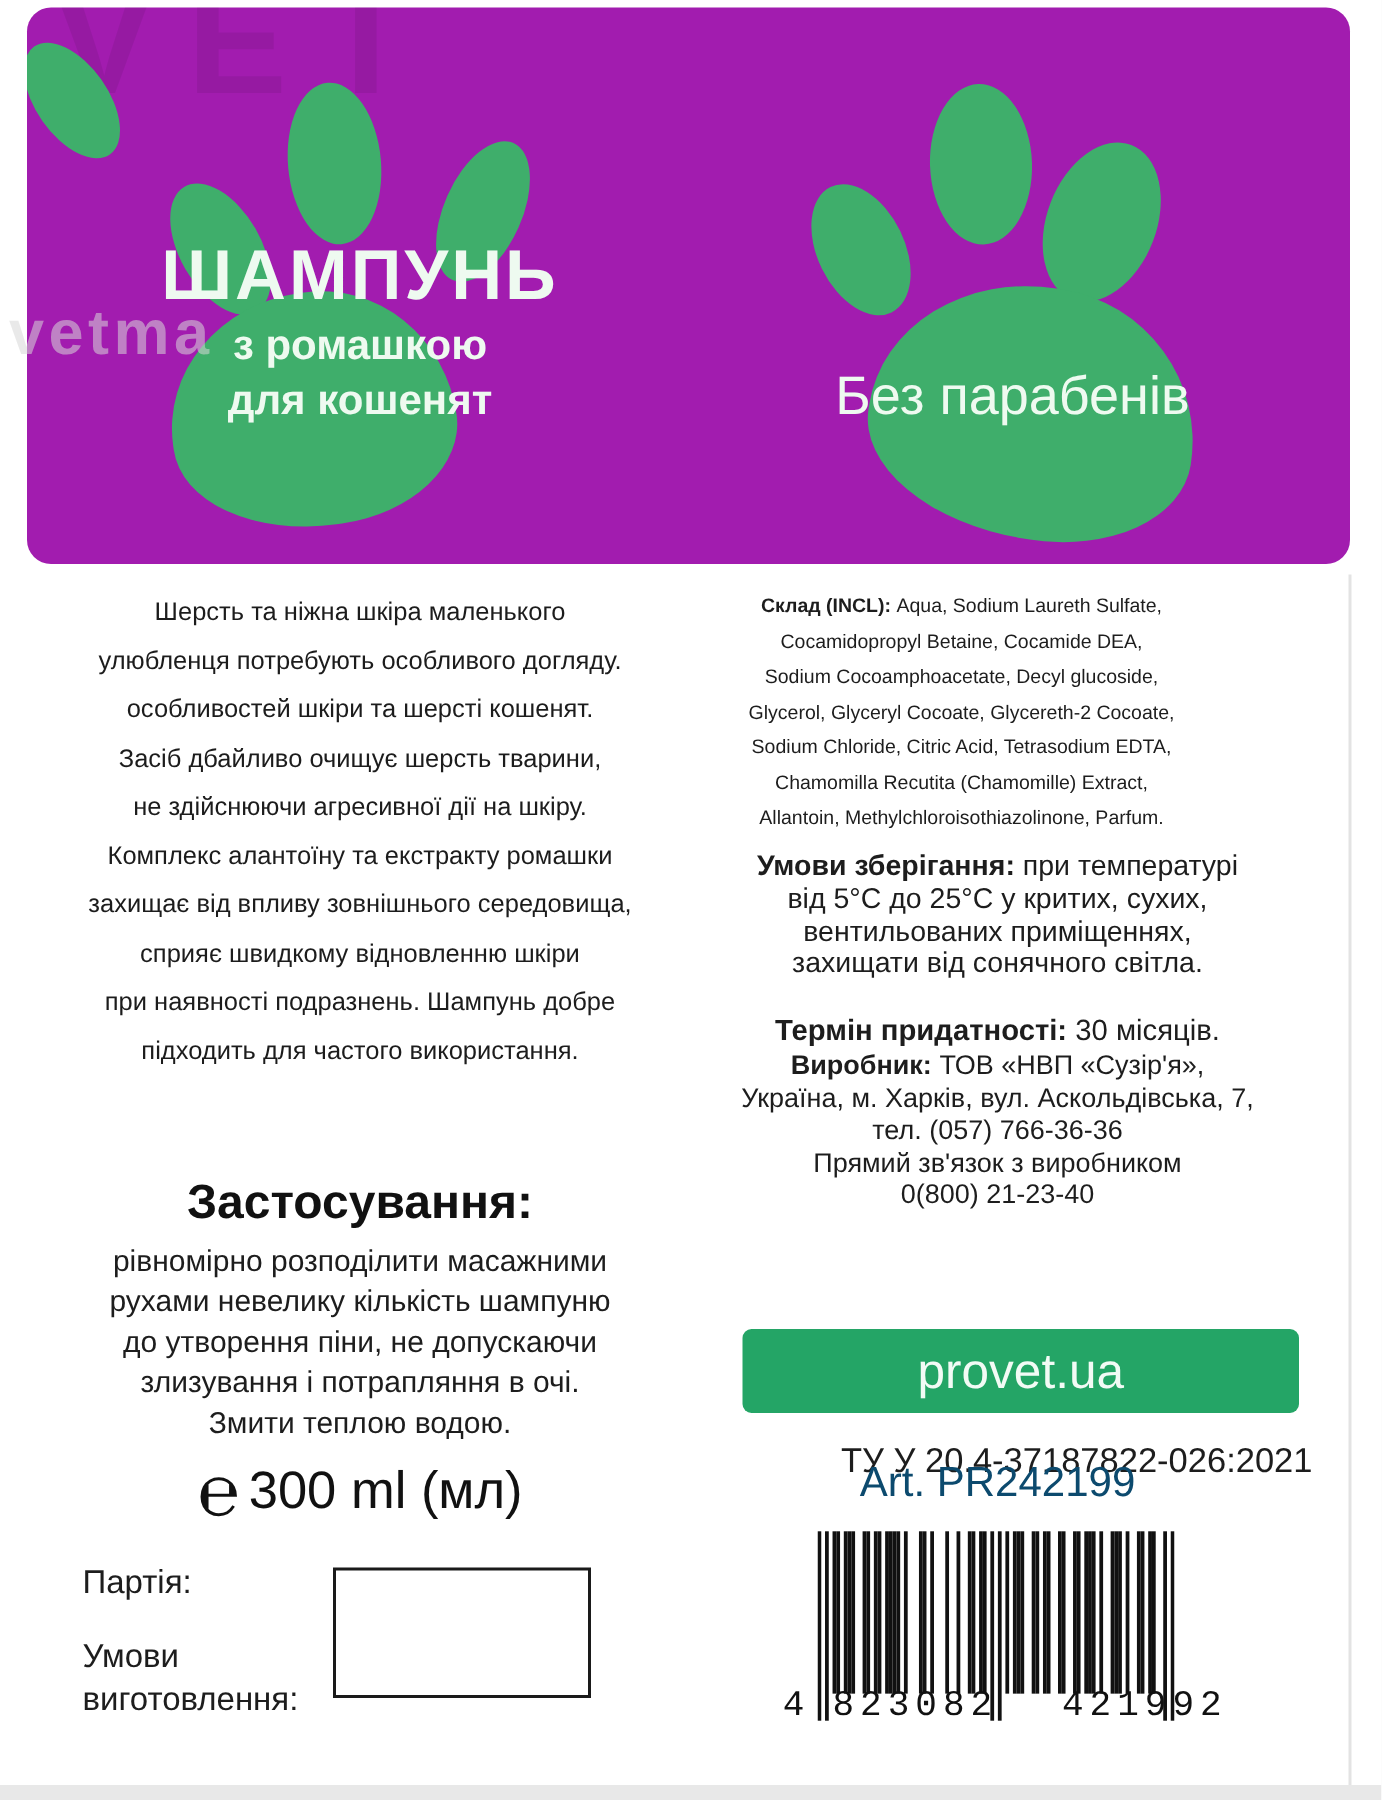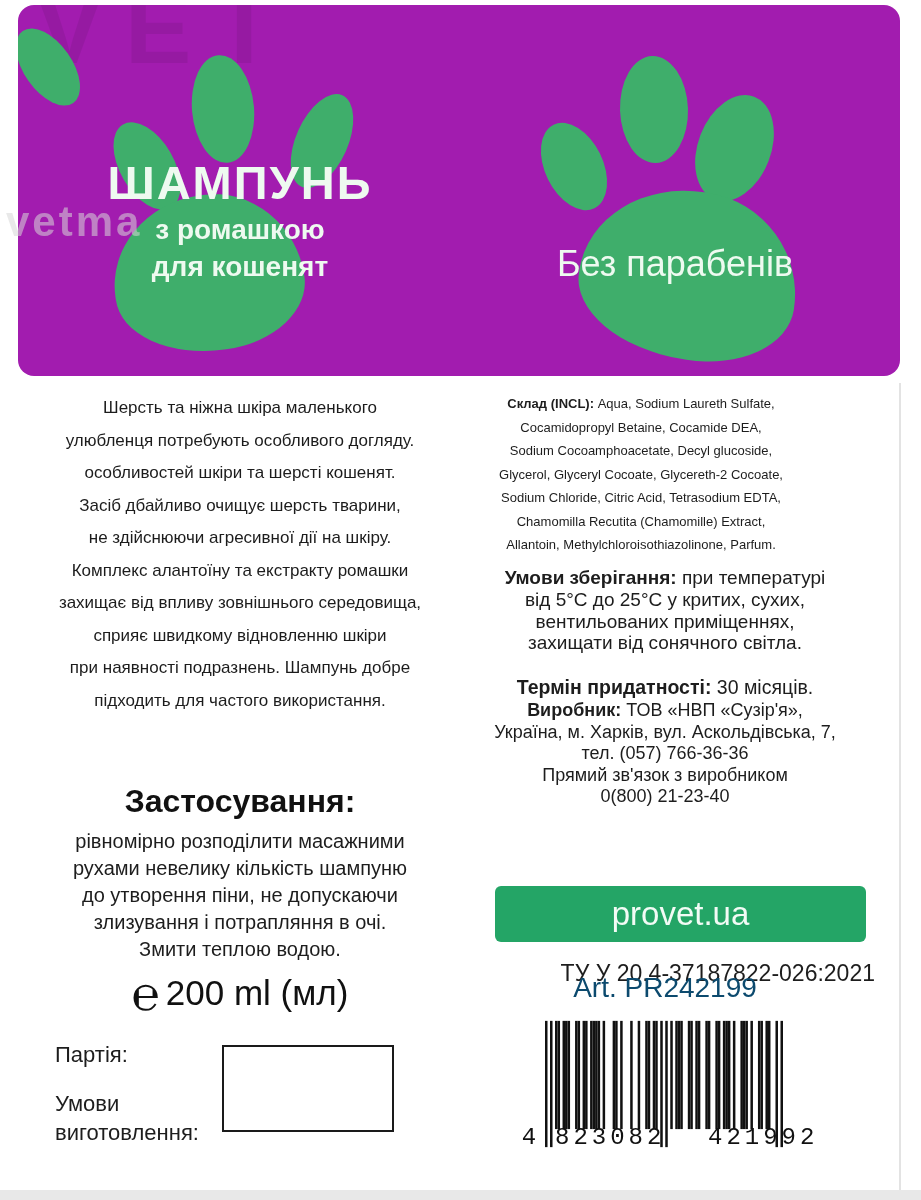--- a/index.html
+++ b/index.html
@@ -155,21 +155,21 @@
   <div class="application-heading">Застосування:</div>
   <div class="application-text">
     <div class="line">рівномірно розподілити масажними</div>
     <div class="line">рухами невелику кількість шампуню</div>
     <div class="line">до утворення піни, не допускаючи</div>
     <div class="line">злизування і потрапляння в очі.</div>
     <div class="line">Змити теплою водою.</div>
   </div>
 
   <div class="volume-row">
-    <span class="estimated-sign">℮</span><span>200 ml (мл)</span>
+    <span class="estimated-sign">℮</span><span>300 ml (мл)</span>
   </div>
 
   <div class="batch-label">Партія:</div>
   <div class="date-label">
     <div class="line">Умови</div>
     <div class="line">виготовлення:</div>
   </div>
   <div class="batch-box"></div>
 
   <div class="composition">

